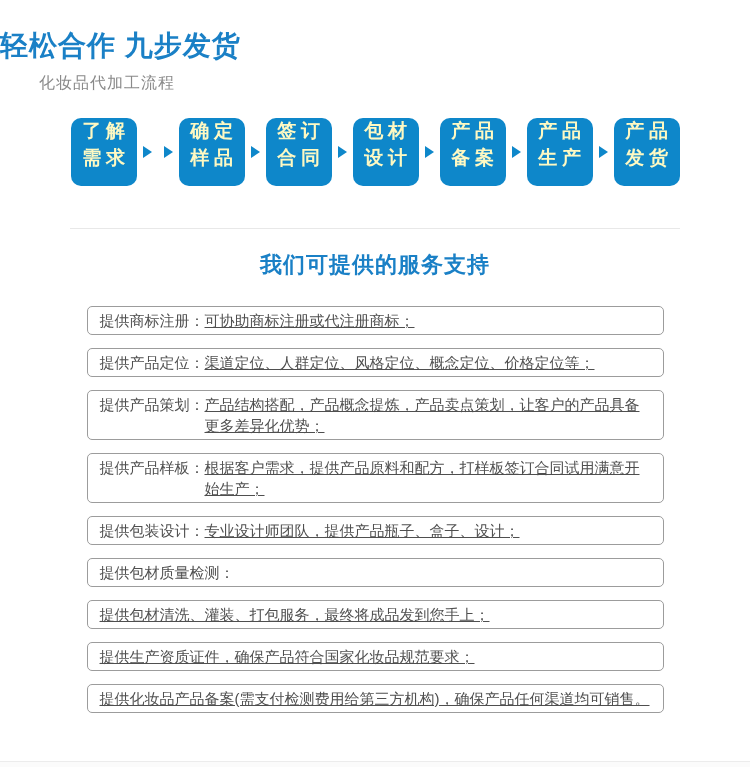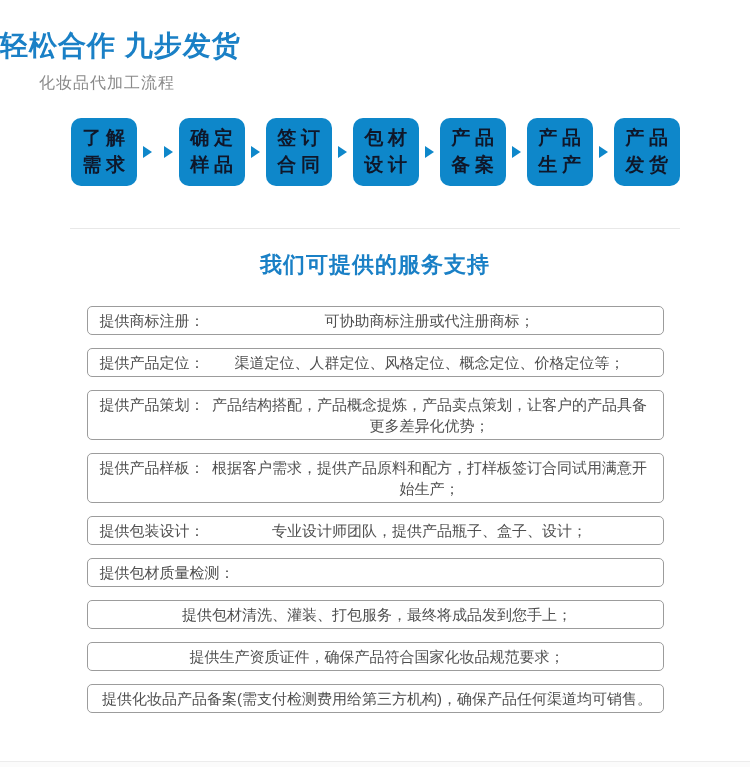--- a/index.html
+++ b/index.html
@@ -16,40 +16,40 @@
   .page{position:relative;width:750px;height:767px;background:#fff;}
 
   
   .header{padding-top:27px;}
   .page-title{font-size:28px;font-weight:bold;color:var(--accent-blue);letter-spacing:1px;}
   .page-subtitle{font-size:16px;color:var(--subtitle-gray);margin-top:8px;letter-spacing:1px;padding-left:39px;}
 
   
   .steps{margin-top:24px;display:flex;align-items:center;justify-content:center;height:68px;}
   .step{width:66px;height:68px;background:var(--box-blue);border-radius:10px;
-    display:flex;flex-direction:column;align-items:center;justify-content:center;
-    color:#0f172a;font-size:19px;font-weight:bold;line-height:1.4;
+    display:flex;flex-direction:column;align-items:center;
+    color:#fef9c3;font-size:19px;font-weight:bold;line-height:1.4;
     letter-spacing:0.25em;text-indent:0.25em;flex-shrink:0;}
   .arrow{width:0;height:0;border-left:9px solid var(--box-blue);
     border-top:6px solid transparent;border-bottom:6px solid transparent;
     margin:0 6px;flex-shrink:0;}
 
   
   .divider{width:610px;height:1px;background:var(--divider);border:0;margin:42px auto 0;}
   .section-title{margin-top:21px;text-align:center;font-size:22px;font-weight:bold;
     color:var(--accent-blue);letter-spacing:1px;}
 
   
   .services{width:577px;margin:26px auto 0;}
   .service{display:flex;align-items:flex-start;border:1px solid var(--border-gray);
     border-radius:5px;background:#fff;padding:3px 8px 3px 12px;margin-bottom:13px;
-    font-size:15px;color:var(--text-dark);line-height:21px;text-align:center;}
+    font-size:15px;color:var(--text-dark);line-height:21px;}
   .service:last-child{margin-bottom:4px;}
   .service .label{white-space:nowrap;flex-shrink:0;}
-  .service .content{white-space:pre-line;flex:1;}
+  .service .content{white-space:pre-line;flex:1;text-decoration:underline;}
 
   
   .footer-band{position:absolute;left:0;bottom:0;width:750px;height:6px;
     background:#fbfbfb;border-top:1px solid #ececec;}
 </style>
 </head>
 <body>
 
 <div class="page">
 

